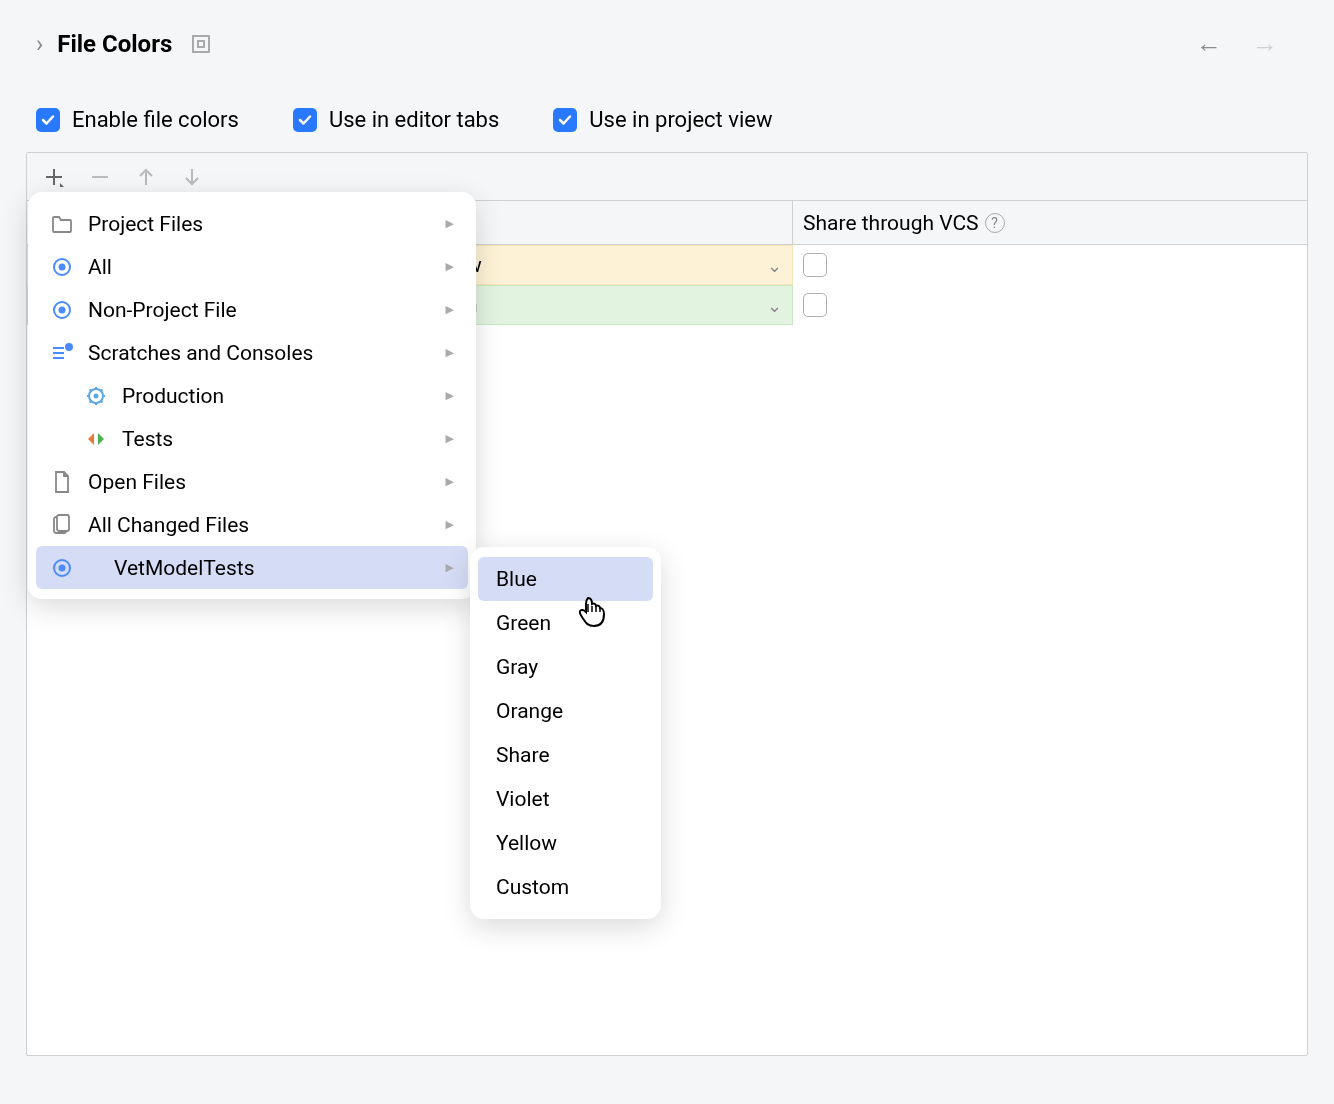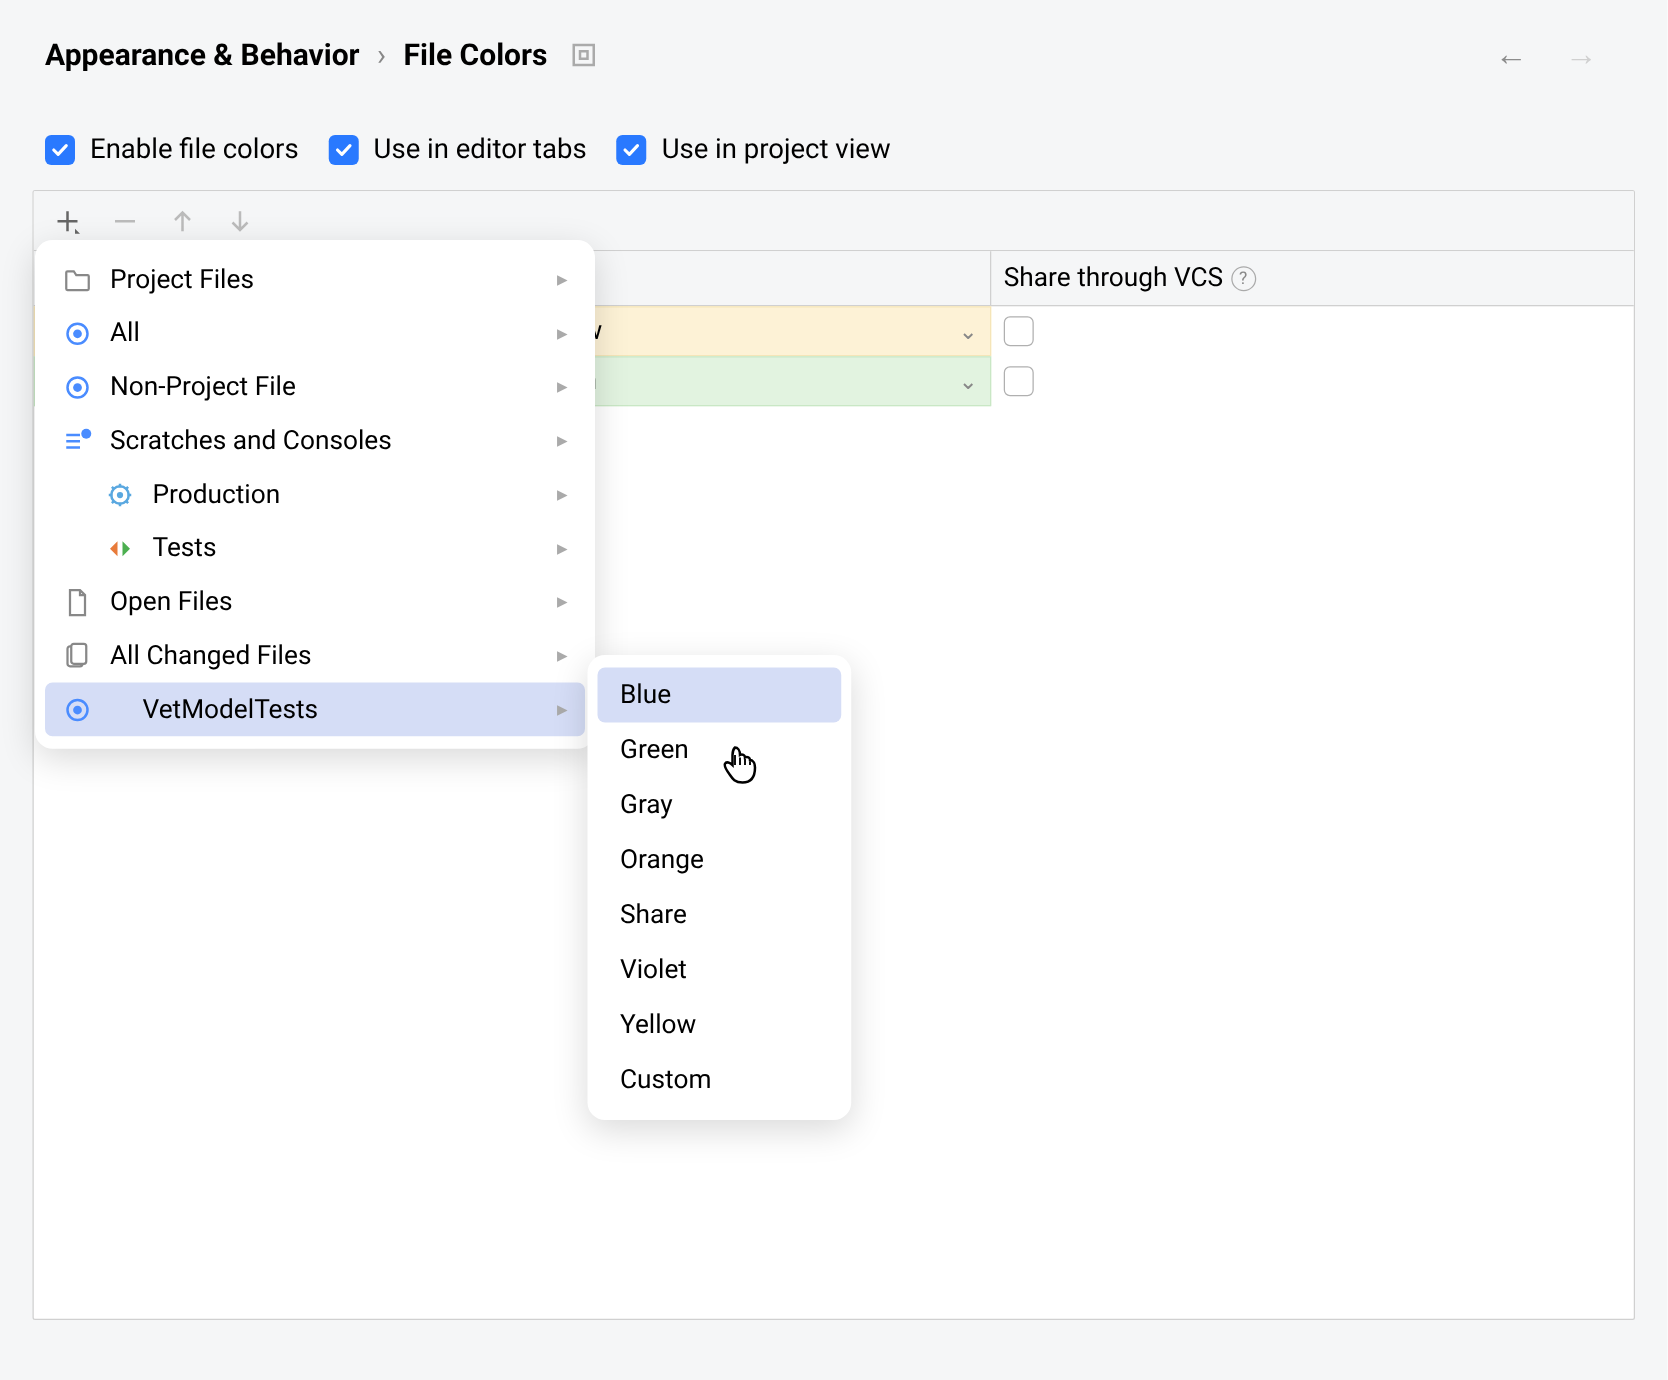--- a/index.html
+++ b/index.html
@@ -57,21 +57,21 @@
     }
     .nav-arrow {
       font-size: 26px;
       color: #8c8c8c;
     }
     .nav-arrow.disabled {
       color: #d0d0d0;
     }
     .checkbox-row {
       display: flex;
-      gap: 24px;
+      gap: 54px;
       padding: 48px 36px 0 36px;
       align-items: center;
     }
     .checkbox-item {
       display: flex;
       align-items: center;
       gap: 12px;
       font-size: 22px;
     }
     .checkbox {
@@ -216,22 +216,22 @@
       height: 24px;
       display: flex;
       align-items: center;
       justify-content: center;
     }
 
     
     .color-popup {
       position: absolute;
       left: 470px;
-      top: 524px;
-      width: 211px;
+      top: 547px;
+      width: 191px;
       background: #fff;
       border-radius: 14px;
       box-shadow: 0 8px 28px rgba(0,0,0,0.15);
       padding: 10px 8px;
     }
     .color-item {
       height: 44px;
       display: flex;
       align-items: center;
       padding: 0 18px;
@@ -253,21 +253,20 @@
     
     .folder-svg { stroke: #888; fill: none; stroke-width: 1.8; }
     .target-svg-outer { stroke: #4a8cff; fill: none; stroke-width: 2; }
     .target-svg-inner { fill: #4a8cff; }
   </style>
 </head>
 <body>
 
 <div class="header">
   <div class="breadcrumb-group">
-    <span>Appearance &amp; Behavior</span>
     <span class="breadcrumb-sep">›</span>
     <span>File Colors</span>
     <span class="reset-icon"></span>
   </div>
   <div class="nav-arrows">
     <span class="nav-arrow">←</span>
     <span class="nav-arrow disabled">→</span>
   </div>
 </div>
 

